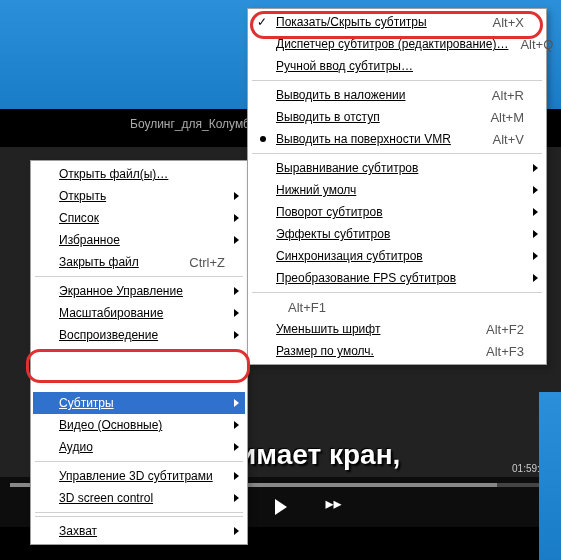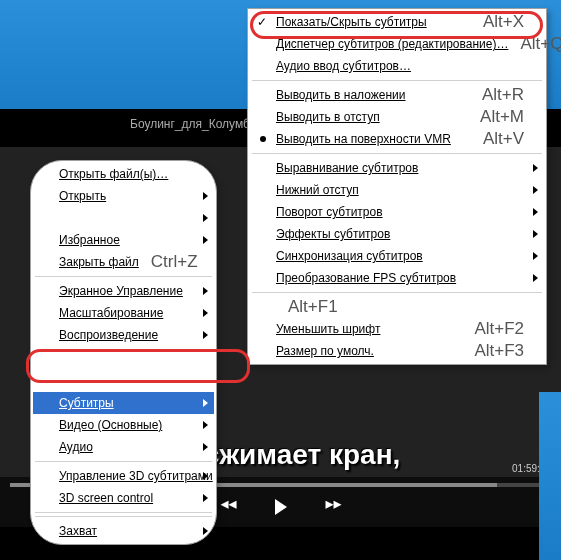--- a/index.html
+++ b/index.html
@@ -80,35 +80,35 @@
     background: linear-gradient(#2b90d9,#1a7cc7);
   }
 
   .menu {
     position: absolute;
     background: #fff;
     border: 1px solid #a0a0a0;
     box-shadow: 3px 3px 6px rgba(0,0,0,0.25);
     padding: 2px;
   }
-  .menu1 { top: 160px; left: 30px; width: 187px; border-radius: 32px; }
+  .menu1 { top: 160px; left: 30px; width: 218px; }
   .menu2 { top: 8px; left: 247px; width: 300px; }
 
   .menu-item {
     display: flex;
     align-items: center;
     height: 22px;
     padding: 0 20px 0 26px;
     color: #000;
     position: relative;
     white-space: nowrap;
   }
   .menu-item.highlight { background: #2f71cd; color: #fff; margin-top: 46px; }
   .menu-item .label { flex: 1; text-decoration: underline; }
-  .menu-item .shortcut { color: #555; font-size: 17px; margin-left: 12px; }
+  .menu-item .shortcut { color: #555; font-size: 13px; margin-left: 12px; }
   .menu-item .arrow {
     position: absolute; right: 6px; top: 50%; transform: translateY(-50%);
     width: 0; height: 0;
     border-left: 5px solid #000;
     border-top: 4px solid transparent;
     border-bottom: 4px solid transparent;
   }
   .menu-item.highlight .arrow { border-left-color: #fff; }
   .sep { height: 1px; background: #d0d0d0; margin: 3px 2px; }
   .check { position:absolute; left:7px; top:4px; color:#000; font-size:12px; }
@@ -147,20 +147,21 @@
 
 <div class="menu menu1" id="menu1">
     <div class="menu-item">
       <span class="label">Открыть файл(ы)…</span>
     </div>
     <div class="menu-item">
       <span class="label">Открыть</span>
       <span class="arrow"></span>
     </div>
     <div class="menu-item">
+      <span class="label">Список</span>
       <span class="arrow"></span>
     </div>
     <div class="menu-item">
       <span class="label">Избранное</span>
       <span class="arrow"></span>
     </div>
     <div class="menu-item">
       <span class="label">Закрыть файл</span>
       <span class="shortcut">Ctrl+Z</span>
     </div>
@@ -209,21 +210,21 @@
     <div class="menu-item">
       <span class="check">✓</span>
       <span class="label">Показать/Скрыть субтитры</span>
       <span class="shortcut">Alt+X</span>
     </div>
     <div class="menu-item">
       <span class="label">Диспетчер субтитров (редактирование)…</span>
       <span class="shortcut">Alt+Q</span>
     </div>
     <div class="menu-item">
-      <span class="label">Аудио ввод субтитров…</span>
+      <span class="label">Ручной ввод субтитры…</span>
     </div>
     <div class="sep"></div>
     <div class="menu-item">
       <span class="label">Выводить в наложении</span>
       <span class="shortcut">Alt+R</span>
     </div>
     <div class="menu-item">
       <span class="label">Выводить в отступ</span>
       <span class="shortcut">Alt+M</span>
     </div>
@@ -231,21 +232,21 @@
       <span class="dot"></span>
       <span class="label">Выводить на поверхности <span class="u">V</span>MR</span>
       <span class="shortcut">Alt+V</span>
     </div>
     <div class="sep"></div>
     <div class="menu-item">
       <span class="label">Выравнивание субтитров</span>
       <span class="arrow"></span>
     </div>
     <div class="menu-item">
-      <span class="label">Нижний отступ</span>
+      <span class="label">Нижний умолч</span>
       <span class="arrow"></span>
     </div>
     <div class="menu-item">
       <span class="label">Поворот субтитров</span>
       <span class="arrow"></span>
     </div>
     <div class="menu-item">
       <span class="label">Эффекты субтитров</span>
       <span class="arrow"></span>
     </div>

